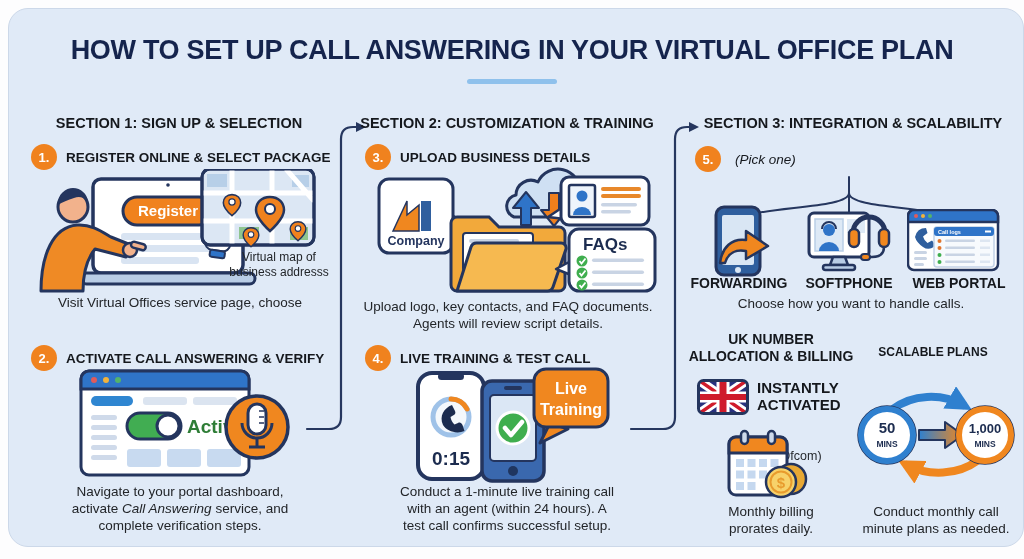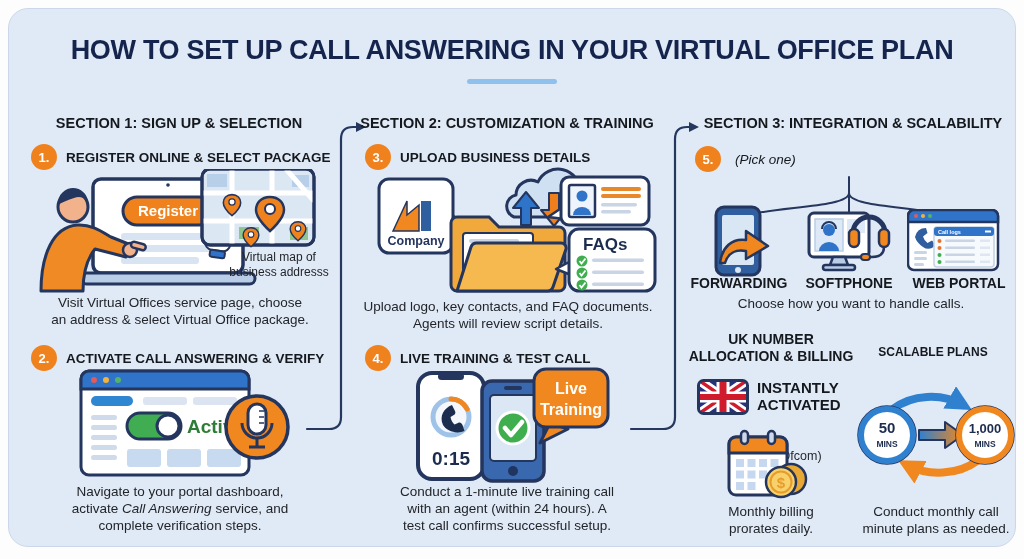--- a/index.html
+++ b/index.html
@@ -1,19 +1,19 @@
 <!DOCTYPE html>
 <html><head>
 <meta charset="utf-8">
 <style>
   html,body{margin:0;padding:0;background:#fdfdfe;}
   body{width:1024px;height:559px;position:relative;overflow:hidden;
        font-family:"Liberation Sans",sans-serif;-webkit-font-smoothing:antialiased;}
   .card{position:absolute;left:8px;top:8px;width:1006px;height:537px;background:#e0eaf7;
-        border:1px solid #ccd8e9;border-radius:20px;}
+        border:1px solid #ccd8e9;border-radius:20px;padding-left:8px;}
   .abs{position:absolute;}
   .page-title{left:0;top:26px;width:1006px;text-align:center;font-size:27px;font-weight:800;
               color:#15244d;letter-spacing:-0.3px;}
   .title-underline{left:458px;top:70px;width:90px;height:5px;border-radius:3px;background:#8fc1ec;}
   .sec-header{top:106px;width:300px;text-align:center;font-size:14.5px;font-weight:700;color:#15181d;}
   .sec1{left:20px;} .sec2{left:348px;} .sec3{left:682px;width:324px;}
   .step-row{display:flex;align-items:center;gap:9px;height:26px;}
   .badge{width:26px;height:26px;min-width:26px;border-radius:50%;background:#f0821e;color:#fff;
          font-weight:700;font-size:13px;display:flex;align-items:center;justify-content:center;}
   .step-title{font-size:13.5px;font-weight:700;color:#15181d;white-space:nowrap;}
@@ -104,21 +104,20 @@
     </g>
   </svg>
 
   <div class="abs map-note" style="left:218px;top:241px;width:104px;">
     <div>Virtual map of</div>
     <div>business addresss</div>
   </div>
 
   <div class="abs caption italic" style="left:20px;top:285px;width:302px;">
     <div>Visit Virtual Offices service page, choose</div>
-    <div>an address &amp; select Virtual Office package.</div>
   </div>
 
   <div class="abs step-row" style="left:22px;top:336px;">
     <div class="badge">2.</div>
     <div class="step-title">ACTIVATE CALL ANSWERING &amp; VERIFY</div>
   </div>
 
   <svg class="abs" style="left:70px;top:360px;" width="215" height="112" viewBox="0 0 215 112">
     <rect x="2" y="2" width="168" height="104" rx="8" fill="#fff" stroke="#24355e" stroke-width="3"></rect>
     <path d="M10,2 h152 a8,8 0 0 1 8,8 v10 H2 V10 a8,8 0 0 1 8,-8 z" fill="#2f74c8" stroke="#24355e" stroke-width="3"></path>

